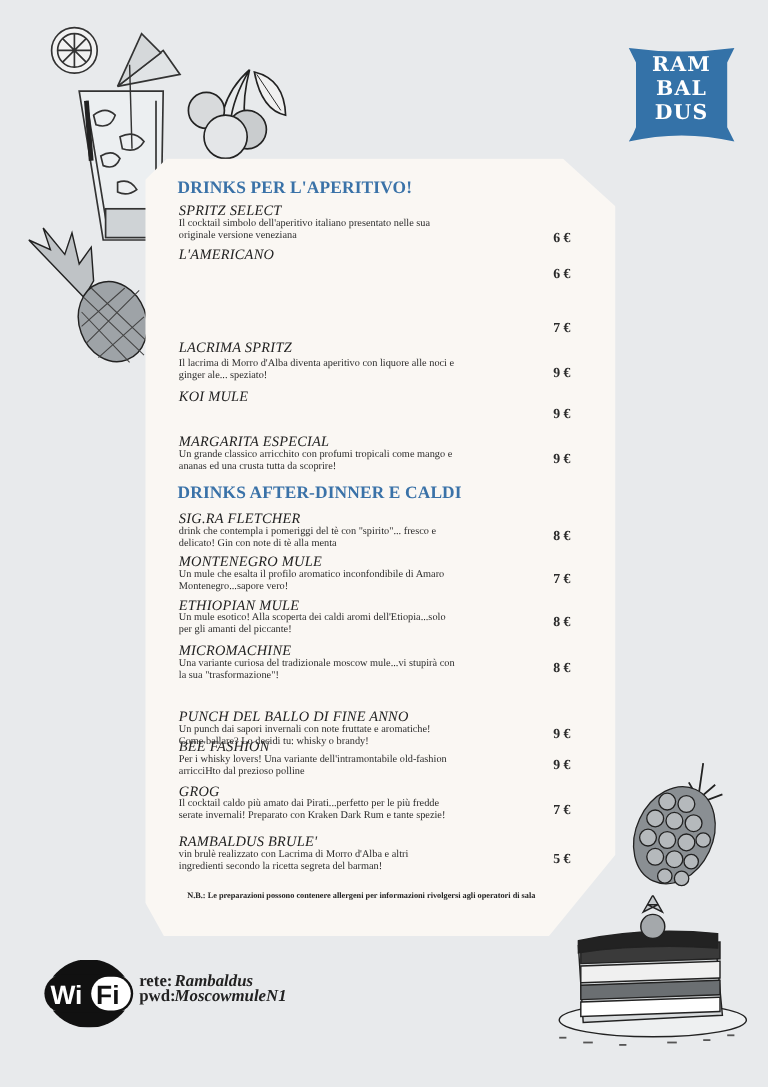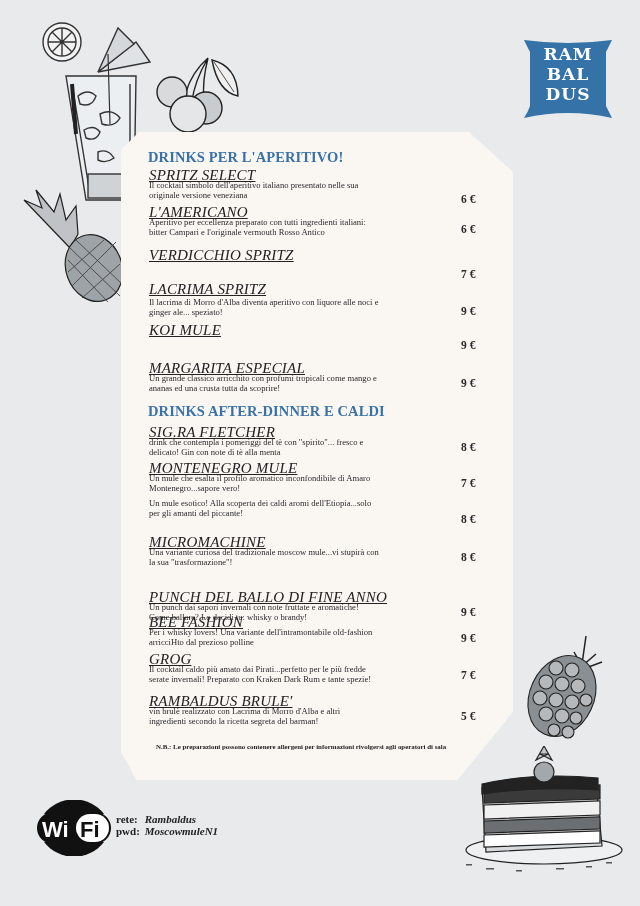--- a/index.html
+++ b/index.html
@@ -24,26 +24,25 @@
     font-family: "Liberation Serif", serif;
     font-weight: bold;
     font-size: 14.5px;
     color: #3a72a8;
     letter-spacing: 0.1px;
     white-space: nowrap;
   }
   .item { position: absolute; left: 28px; width: 360px; }
   .item-name {
     font-style: italic;
-    font-size: 15px;
+    font-size: 12px;
     line-height: 11px;
     letter-spacing: 0.2px;
     color: #222;
     white-space: nowrap;
-    text-decoration: underline;
   }
   .item-desc {
     font-size: 8.6px;
     line-height: 9.6px;
     width: 230px;
     color: #2a2a2a;
   }
   .item-price {
     position: absolute;
     left: 312px;
@@ -76,21 +75,21 @@
     padding-top: 8px;
     letter-spacing: 1px;
   }
   .wifi {
     position: absolute; left: 36px; top: 800px;
     width: 76px; height: 56px;
   }
   .wifi-info {
     position: absolute; left: 116px; top: 813px;
     font-family: "Liberation Serif", serif;
-    font-size: 11px;
+    font-size: 14px;
     line-height: 12px;
     font-weight: bold;
     color: #222;
   }
   .wifi-info .label { display: inline-block; width: 26px; }
   .wifi-info .value { font-style: italic; }
 </style>
 </head>
 <body>
 
@@ -190,26 +189,24 @@
   <div class="section-title" style="top:17px;">DRINKS PER L'APERITIVO!</div>
 
   <div class="item" style="top:38px;">
     <div class="item-name">SPRITZ SELECT</div>
     <div class="item-desc">Il cocktail simbolo dell'aperitivo italiano presentato nelle sua originale versione veneziana</div>
     <div class="item-price" style="top:23px;">6 €</div>
   </div>
 
   <div class="item" style="top:75px;">
     <div class="item-name">L'AMERICANO</div>
-    <div class="item-desc">Aperitivo per eccellenza preparato con tutti ingredienti italiani: bitter Campari e l'originale vermouth Rosso Antico</div>
     <div class="item-price" style="top:16px;">6 €</div>
   </div>
 
   <div class="item" style="top:118px;">
-    <div class="item-name">VERDICCHIO SPRITZ</div>
     <div class="item-price" style="top:18px;">7 €</div>
   </div>
 
   <div class="item" style="top:152px;">
     <div class="item-name" style="margin-bottom:3px;">LACRIMA SPRITZ</div>
     <div class="item-desc">Il lacrima di Morro d'Alba diventa aperitivo con liquore alle noci e ginger ale... speziato!</div>
     <div class="item-price" style="top:21px;">9 €</div>
   </div>
 
   <div class="item" style="top:193px;">
@@ -231,20 +228,21 @@
     <div class="item-price" style="top:14px;">8 €</div>
   </div>
 
   <div class="item" style="top:331px;">
     <div class="item-name">MONTENEGRO MULE</div>
     <div class="item-desc">Un mule che esalta il profilo aromatico inconfondibile di Amaro Montenegro...sapore vero!</div>
     <div class="item-price" style="top:14px;">7 €</div>
   </div>
 
   <div class="item" style="top:367px;">
+    <div class="item-name">ETHIOPIAN MULE</div>
     <div class="item-desc">Un mule esotico! Alla scoperta dei caldi aromi dell'Etiopia...solo per gli amanti del piccante!</div>
     <div class="item-price" style="top:14px;">8 €</div>
   </div>
 
   <div class="item" style="top:405px;">
     <div class="item-name">MICROMACHINE</div>
     <div class="item-desc">Una variante curiosa del tradizionale moscow mule...vi stupirà con la sua "trasformazione"!</div>
     <div class="item-price" style="top:14px;">8 €</div>
   </div>
 

